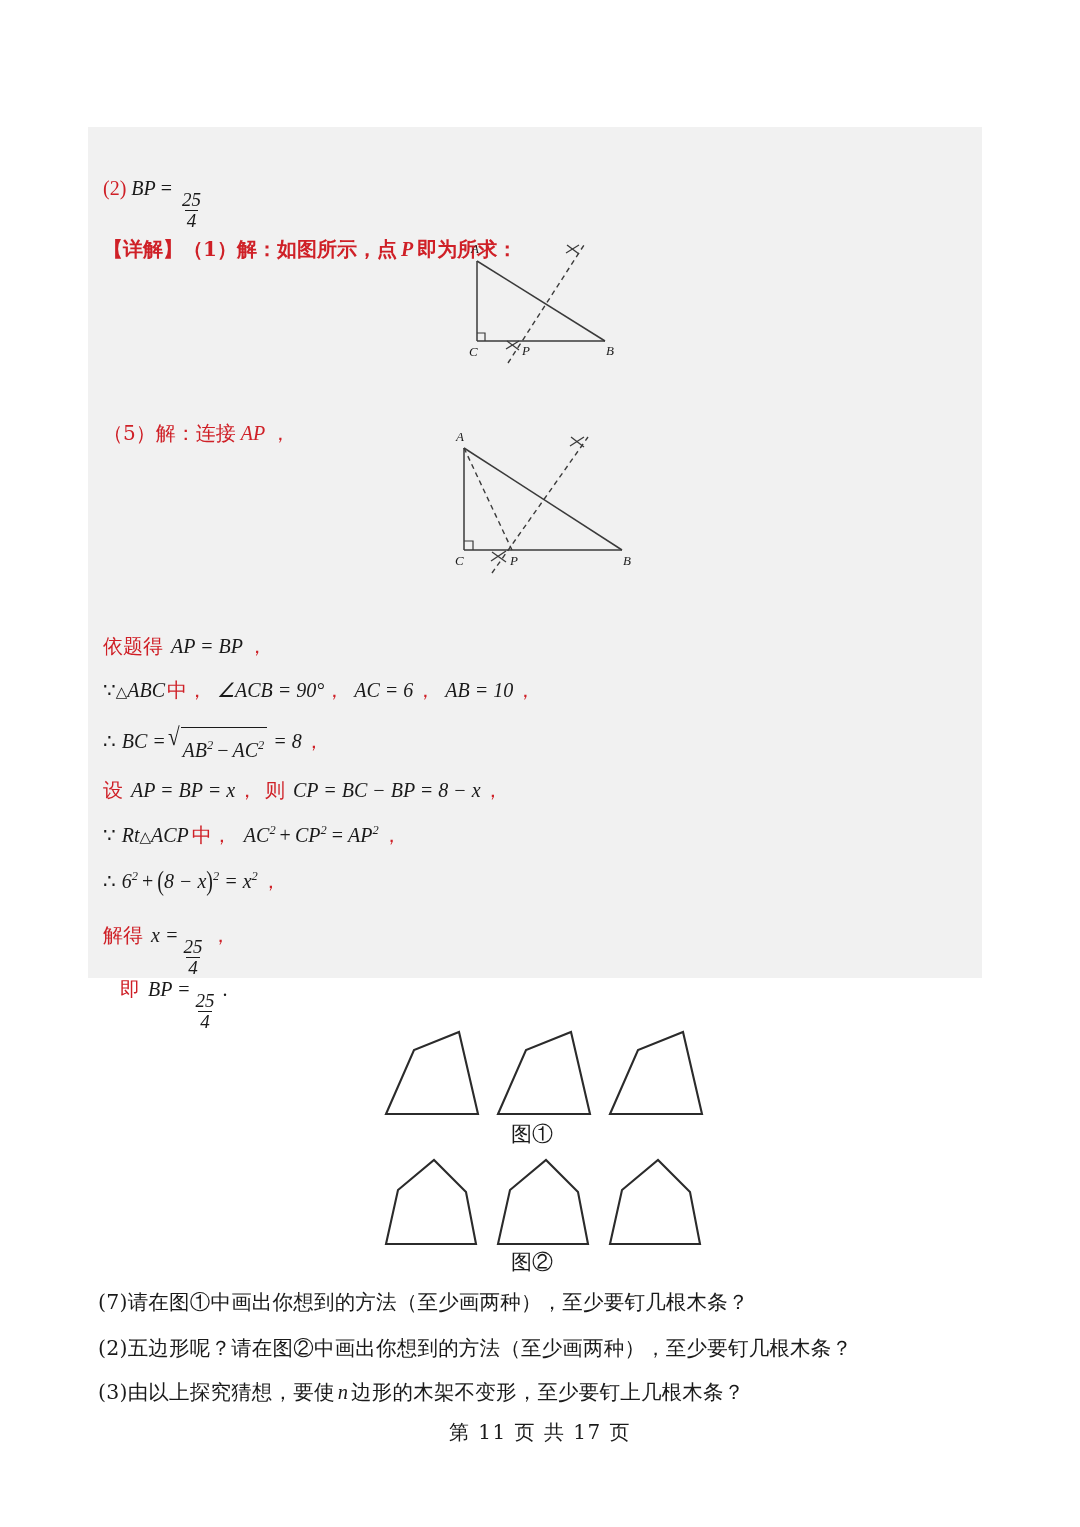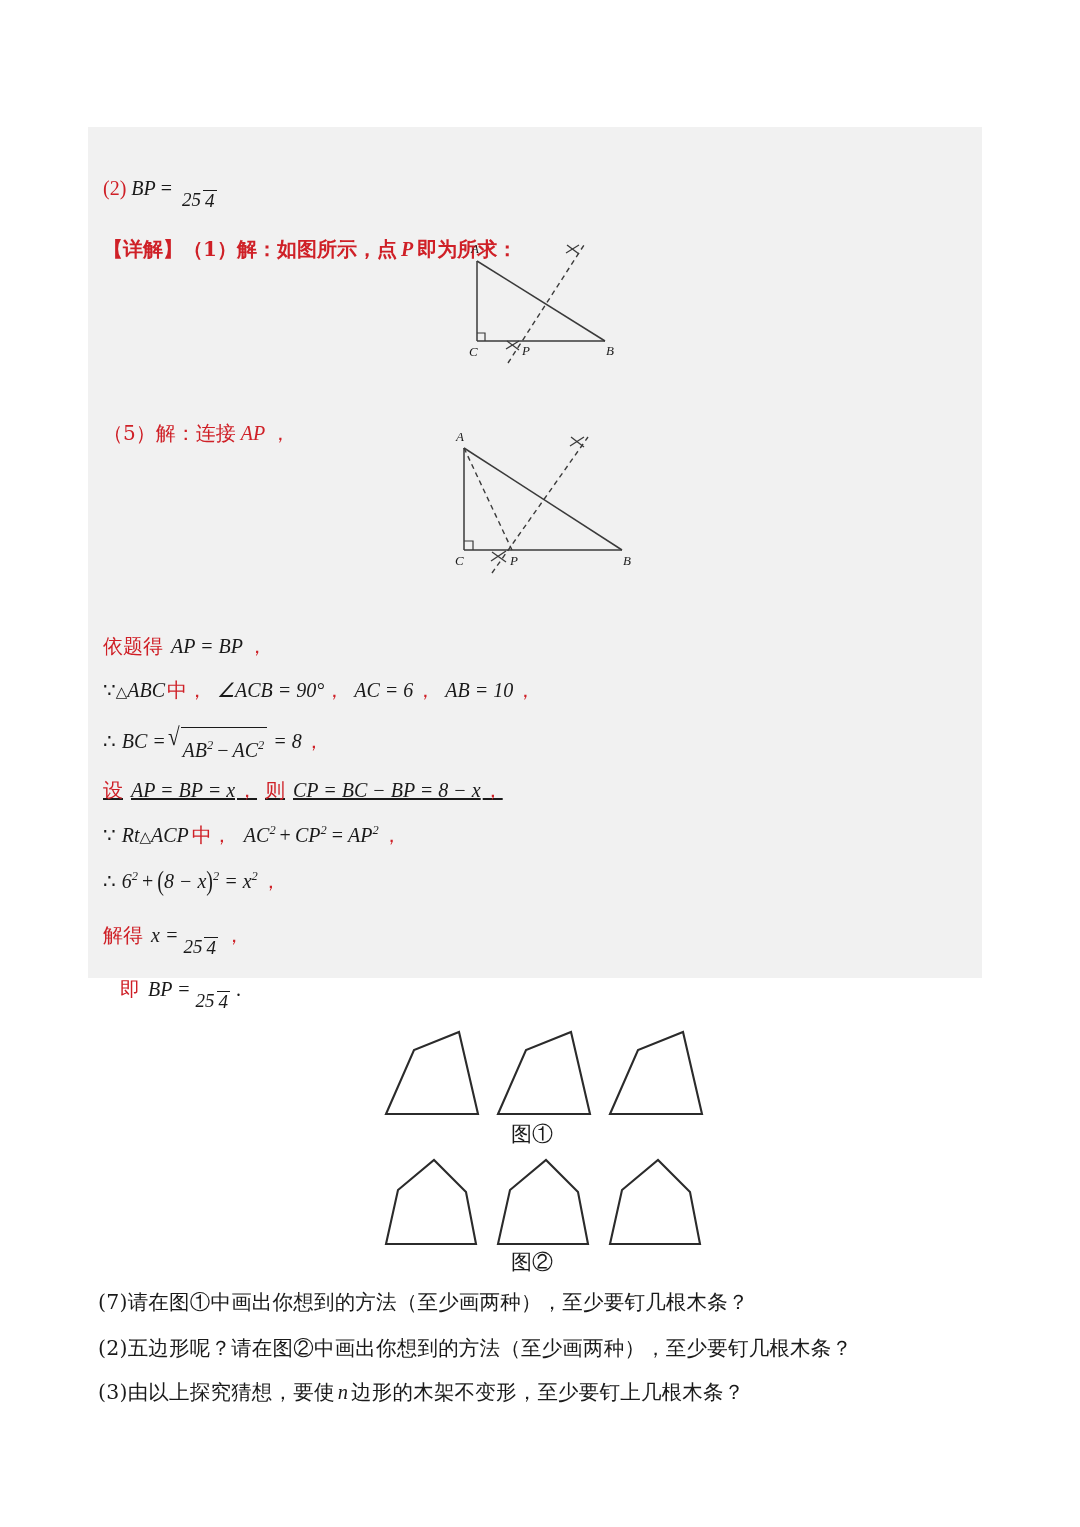--- a/index.html
+++ b/index.html
@@ -40,21 +40,21 @@
   }
   .red { color: #cf2027; }
   .blk { color: #1a1a1a; }
 
   .mi { font-style: italic; font-family: "Liberation Serif", serif; }
   .cn-serif { font-style: normal; font-family: "DejaVu Serif", "Liberation Serif", serif; }
 
   
   .frac {
     display: inline-flex;
-    flex-direction: row;
+    flex-direction: column;
     align-items: center;
     vertical-align: -0.55em;
     margin: 0 3px;
     font-style: italic;
   }
   .frac .num {
     line-height: 1.05;
     padding: 0 2px;
     font-size: 19px;
   }
@@ -215,21 +215,21 @@
     <span class="blk">∵</span><span class="blk" style="font-size:15px;">△</span><span class="mi blk">ABC</span><span class="red cn-serif" style="margin-left:2px;">中，</span><span class="mi blk" style="margin-left:10px;">∠ACB = 90°</span><span class="red cn-serif">，</span><span class="mi blk" style="margin-left:10px;">AC = 6</span><span class="red cn-serif" style="margin-left:2px;">，</span><span class="mi blk" style="margin-left:10px;">AB = 10</span><span class="red cn-serif" style="margin-left:2px;">，</span>
   </div>
 
   <div class="line" style="left:103px; top:684px;">
     <span class="blk">∴</span><span class="mi blk" style="margin-left:6px;">BC =</span><span class="radical blk">
         <span class="sign">√</span>
         <span class="rad-body"><span class="mi">AB</span><sup class="exp">2</sup><span style="margin:0 4px;">−</span><span class="mi">AC</span><sup class="exp">2</sup></span>
       </span><span class="mi blk" style="margin-left:5px;">= 8</span><span class="red cn-serif" style="margin-left:2px;">，</span>
   </div>
 
-  <div class="line" style="left:103px; top:737px;text-decoration:underline;">
+  <div class="line" style="left:103px; top:737px;">
     <span class="red cn-serif">设</span><span class="mi blk" style="margin-left:8px;">AP = BP = x</span><span class="red cn-serif" style="margin-left:2px;">，</span><span class="red cn-serif" style="margin-left:8px;">则</span><span class="mi blk" style="margin-left:8px;">CP = BC − BP = 8 − x</span><span class="red cn-serif" style="margin-left:2px;">，</span>
   </div>
 
   <div class="line" style="left:103px; top:782px;">
     <span class="blk">∵</span><span class="mi blk" style="margin-left:6px;">Rt</span><span class="blk" style="font-size:15px;">△</span><span class="mi blk">ACP</span><span class="red cn-serif" style="margin-left:3px;">中，</span><span class="mi blk" style="margin-left:12px;">AC</span><sup class="exp blk">2</sup><span class="blk" style="margin:0 4px;">+</span><span class="mi blk">CP</span><sup class="exp blk">2</sup><span class="blk" style="margin:0 5px;">=</span><span class="mi blk">AP</span><sup class="exp blk">2</sup><span class="red cn-serif" style="margin-left:3px;">，</span>
   </div>
 
   <div class="line" style="left:103px; top:828px;">
     <span class="blk">∴</span><span class="mi blk" style="margin-left:6px;">6</span><sup class="exp blk">2</sup><span class="blk" style="margin:0 4px;">+</span><span class="blk paren-big">(</span><span class="mi blk">8 − x</span><span class="blk paren-big">)</span><sup class="exp blk">2</sup><span class="mi blk" style="margin-left:5px;">= x</span><sup class="exp blk">2</sup><span class="red cn-serif" style="margin-left:3px;">，</span>
   </div>
@@ -274,14 +274,15 @@
     </svg>
   </div>
   <div class="fig-caption" style="left:511px; top:1248px;">图②</div>
 
   <div class="q-line" style="left:98px; top:1288px;">(7)请在图①中画出你想到的方法（至少画两种），至少要钉几根木条？</div>
   <div class="q-line" style="left:98px; top:1334px;text-align:right;">(2)五边形呢？请在图②中画出你想到的方法（至少画两种），至少要钉几根木条？</div>
   <div class="q-line" style="left:98px; top:1378px;">
     <span>(3)由以上探究猜想，要使</span><span class="mi" style="margin:0 3px;">n</span><span>边形的木架不变形，至少要钉上几根木条？</span>
   </div>
 
+  <div class="footer" style="top:1419px;">第 11 页 共 17 页</div>
 
 </div>
 
 </body></html>

